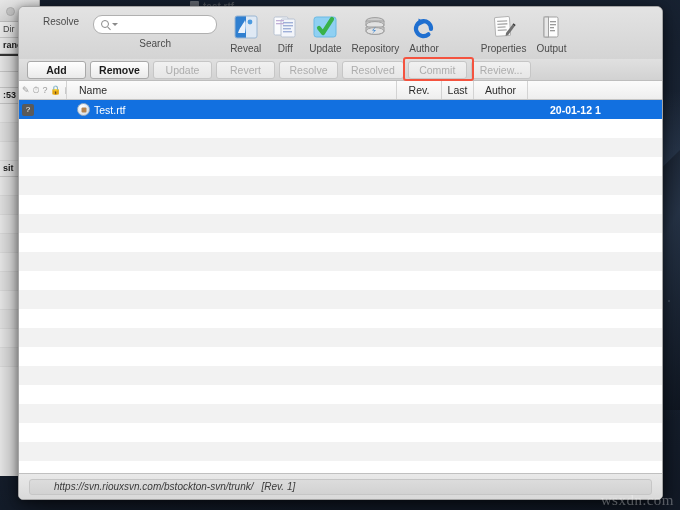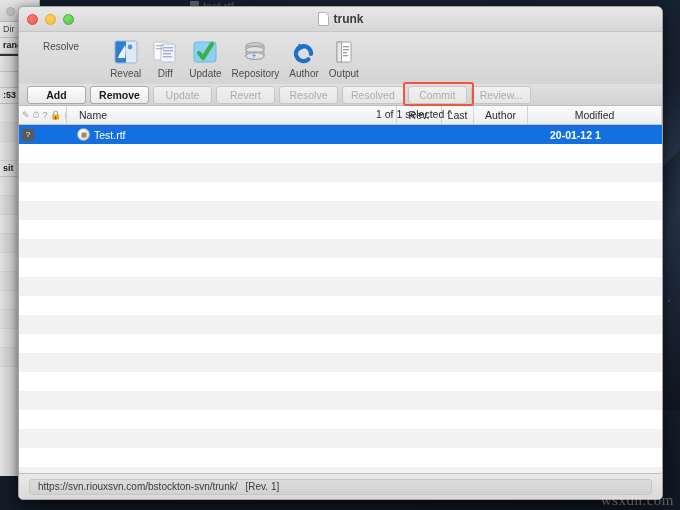--- a/index.html
+++ b/index.html
@@ -233,22 +233,22 @@
   .statusbar {
     flex:0 0 26px;
     background:linear-gradient(#e9e9e9,#d9d9d9);
     border-top:1px solid #c0c0c0;
     display:flex; align-items:center; padding:0 10px;
   }
   .status-pill {
     flex:1; height:16px; border-radius:3px;
     background:linear-gradient(#dcdcdc,#d2d2d2);
     border:1px solid #c6c6c6;
-    display:flex; align-items:center; padding:0 8px;
-    font-size:10px; color:#3a3a3a;
+    display:flex; align-items:center; padding:0 24px;
+    font-size:10px; color:#3a3a3a;font-style:italic;
   }
 
   
   #watermark {
     position:absolute; right:6px; bottom:1px;
     font-size:15px; color:rgba(255,255,255,.30);
     letter-spacing:.5px; font-family:"Liberation Serif", serif;
   }
 </style>
 </head>
@@ -287,41 +287,39 @@
   <div class="bg-stripe"></div>
   <div class="bg-stripe alt"></div>
   <div class="bg-stripe"></div>
   <div class="bg-stripe alt"></div>
   <div class="bg-stripe"></div>
   <div class="bg-stripe alt"></div>
 </div>
 
 <div id="main-window">
 
-  <div class="titlebar">
-    <div class="traffic">
-      <span class="light red"></span>
-      <span class="light yellow"></span>
-      <span class="light green"></span>
-    </div>
-    <div class="title-center">
-      <span class="doc-glyph"></span>
-      <span>trunk</span>
-    </div>
-  </div>
 
   <div class="toolbar">
 
 
     <div class="tgroup" style="margin-left:16px;">
       <div class="tlabel">Resolve</div>
     </div>
 
-
-    <div class="ibtn" style="margin-left:31px;">
+    <div class="tgroup" style="margin-left:14px;">
+      <div class="tctl">
+        <div class="searchfield">
+          <span class="mag"></span>
+          <span class="caretdown"></span>
+        </div>
+      </div>
+      <div class="tlabel">Search</div>
+    </div>
+
+    <div class="ibtn" style="margin-left:13px;">
       <div class="glyph">
         <svg width="28" height="28" viewBox="0 0 28 28">
           <rect x="3" y="3" width="22" height="22" rx="2" fill="#2f7fd0"></rect>
           <rect x="14" y="3" width="11" height="22" fill="#dfe9f4"></rect>
           <path d="M6 20c2-6 6-10 7-13 1 3 1 6 0 13z" fill="#eaf2fb"></path>
           <circle cx="18" cy="9" r="2.4" fill="#4a9ae0"></circle>
           <rect x="3" y="3" width="22" height="22" rx="2" fill="none" stroke="#9bb6d2"></rect>
         </svg>
       </div>
       <div class="ilabel">Reveal</div>
@@ -377,20 +375,36 @@
     <div class="ibtn" style="margin-left:10px;">
       <div class="glyph">
         <svg width="28" height="28" viewBox="0 0 28 28">
           <path d="M21 16a7.5 7.5 0 1 0-2.6 5.3" fill="none" stroke="#1f6fd0" stroke-width="4.2" stroke-linecap="round"></path>
           <path d="M8.5 5.5 L8.5 13 L15.5 9.5 Z" fill="#1f6fd0"></path>
         </svg>
       </div>
       <div class="ilabel">Author</div>
     </div>
 
+    <div class="ibtn" style="margin-left:42px;">
+      <div class="glyph">
+        <svg width="28" height="28" viewBox="0 0 28 28">
+          <rect x="5" y="4" width="15" height="19" rx="1.5" fill="#fcfcfc" stroke="#b2b2b2" transform="rotate(-4 12 13)"></rect>
+          <g fill="#a8a8a8" transform="rotate(-4 12 13)">
+            <rect x="7.5" y="7.5" width="10" height="1.3"></rect>
+            <rect x="7.5" y="10.5" width="10" height="1.3"></rect>
+            <rect x="7.5" y="13.5" width="8" height="1.3"></rect>
+            <rect x="7.5" y="16.5" width="9" height="1.3"></rect>
+          </g>
+          <path d="M16 20l6.5-8.5 2.2 1.7L18.2 22l-2.6.9z" fill="#6f6f6f"></path>
+          <path d="M22.5 11.5l2.2 1.7 1-1.3-2.2-1.7z" fill="#3d3d3d"></path>
+        </svg>
+      </div>
+      <div class="ilabel">Properties</div>
+    </div>
 
     <div class="ibtn" style="margin-left:10px;">
       <div class="glyph">
         <svg width="28" height="28" viewBox="0 0 28 28">
           <rect x="7" y="4" width="14" height="20" rx="1.5" fill="#fdfdfd" stroke="#a0a0a0"></rect>
           <rect x="7" y="4" width="4.5" height="20" fill="#e8e8e8" stroke="#a0a0a0"></rect>
           <g fill="#9a9a9a">
             <rect x="13" y="8" width="6" height="1.3"></rect>
             <rect x="13" y="11" width="6" height="1.3"></rect>
             <rect x="13" y="14" width="4" height="1.3"></rect>
@@ -421,21 +435,20 @@
       <span class="hico">?</span>
       <span class="hico">🔒</span>
       <span class="hico">▤</span>
     </div>
     <div class="cell left" style="width:330px;">Name</div>
     <div class="cell" style="width:0px; border:none;"></div>
     <div class="cell" style="width:0px; border:none;"></div>
     <div class="cell" style="width:45px;">Rev.</div>
     <div class="cell" style="width:32px;">Last</div>
     <div class="cell" style="width:54px;">Author</div>
-    <div class="cell" style="flex:1;">Modified</div>
   </div>
 
   <div style="position:absolute;left:357px;top:101px;font-size:10.5px;color:#2b2b2b;white-space:nowrap;">1 of 1 selected ^</div>
 
   <div class="listbody">
 
     <div class="lrow sel">
       <div class="rcell" style="width:48px;">
         <span class="badge-q">?</span>
       </div>

